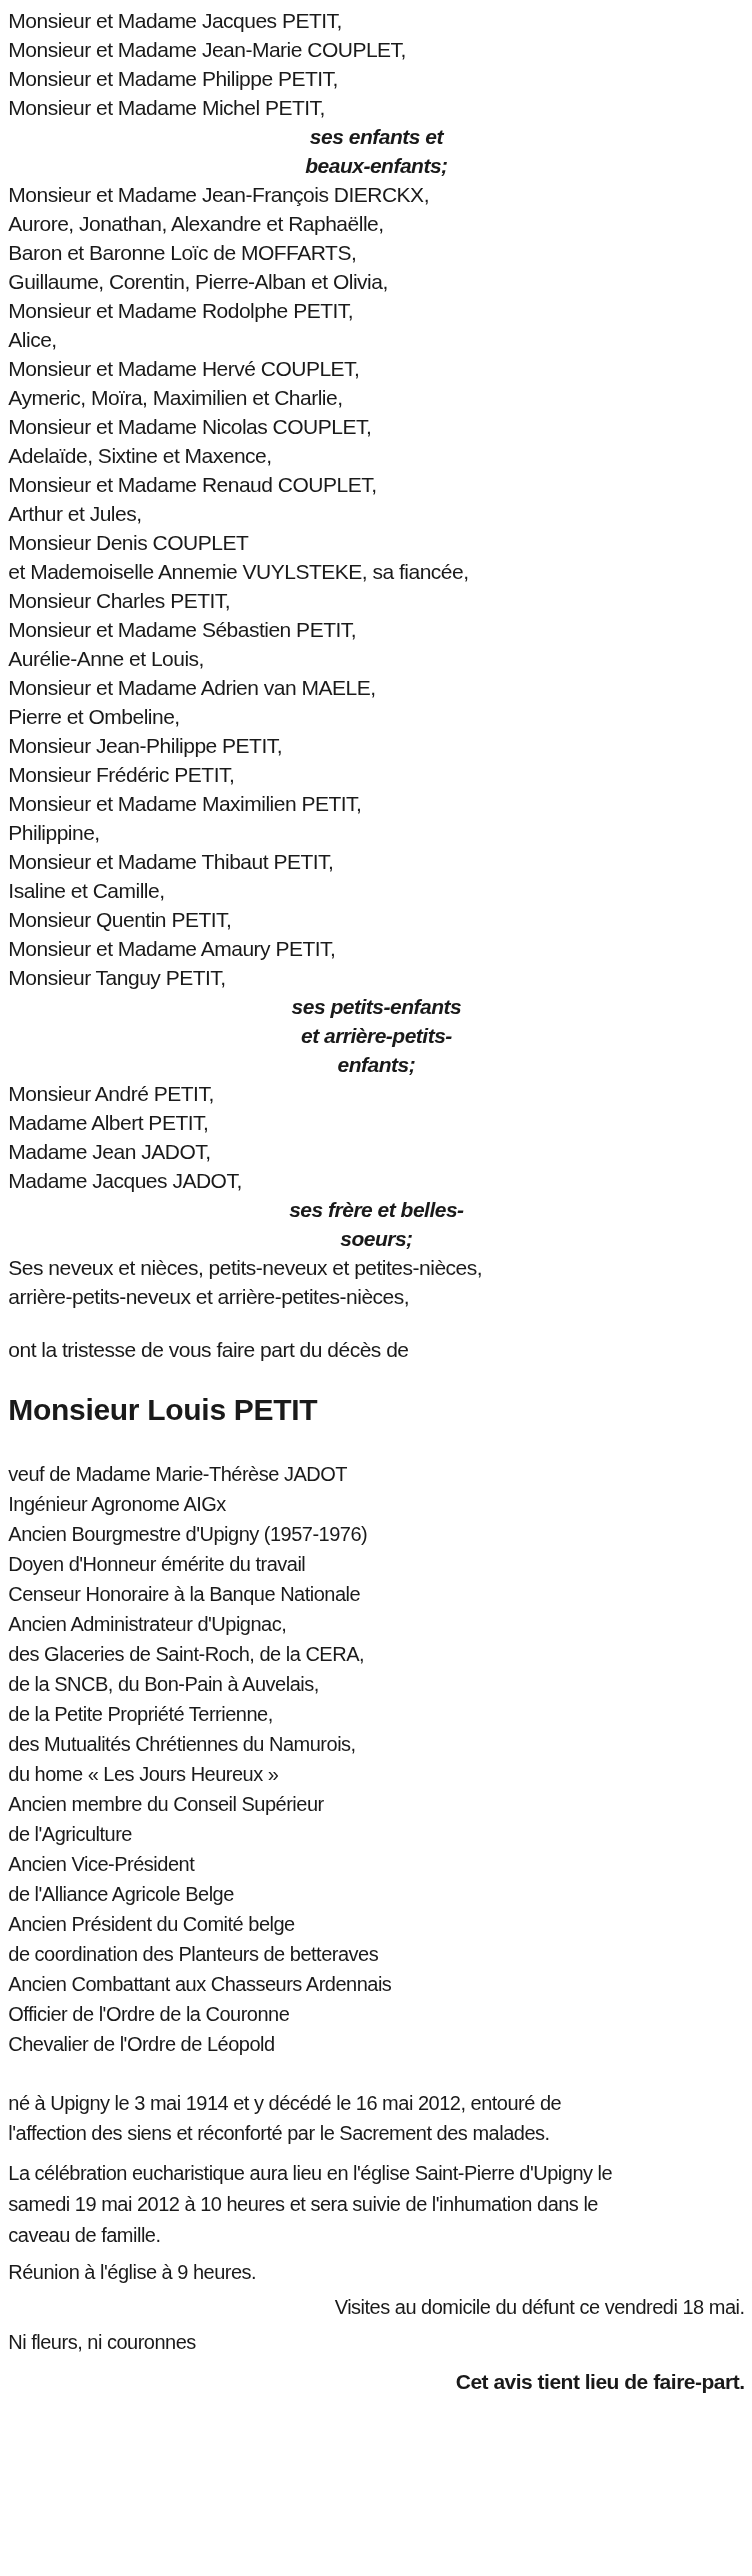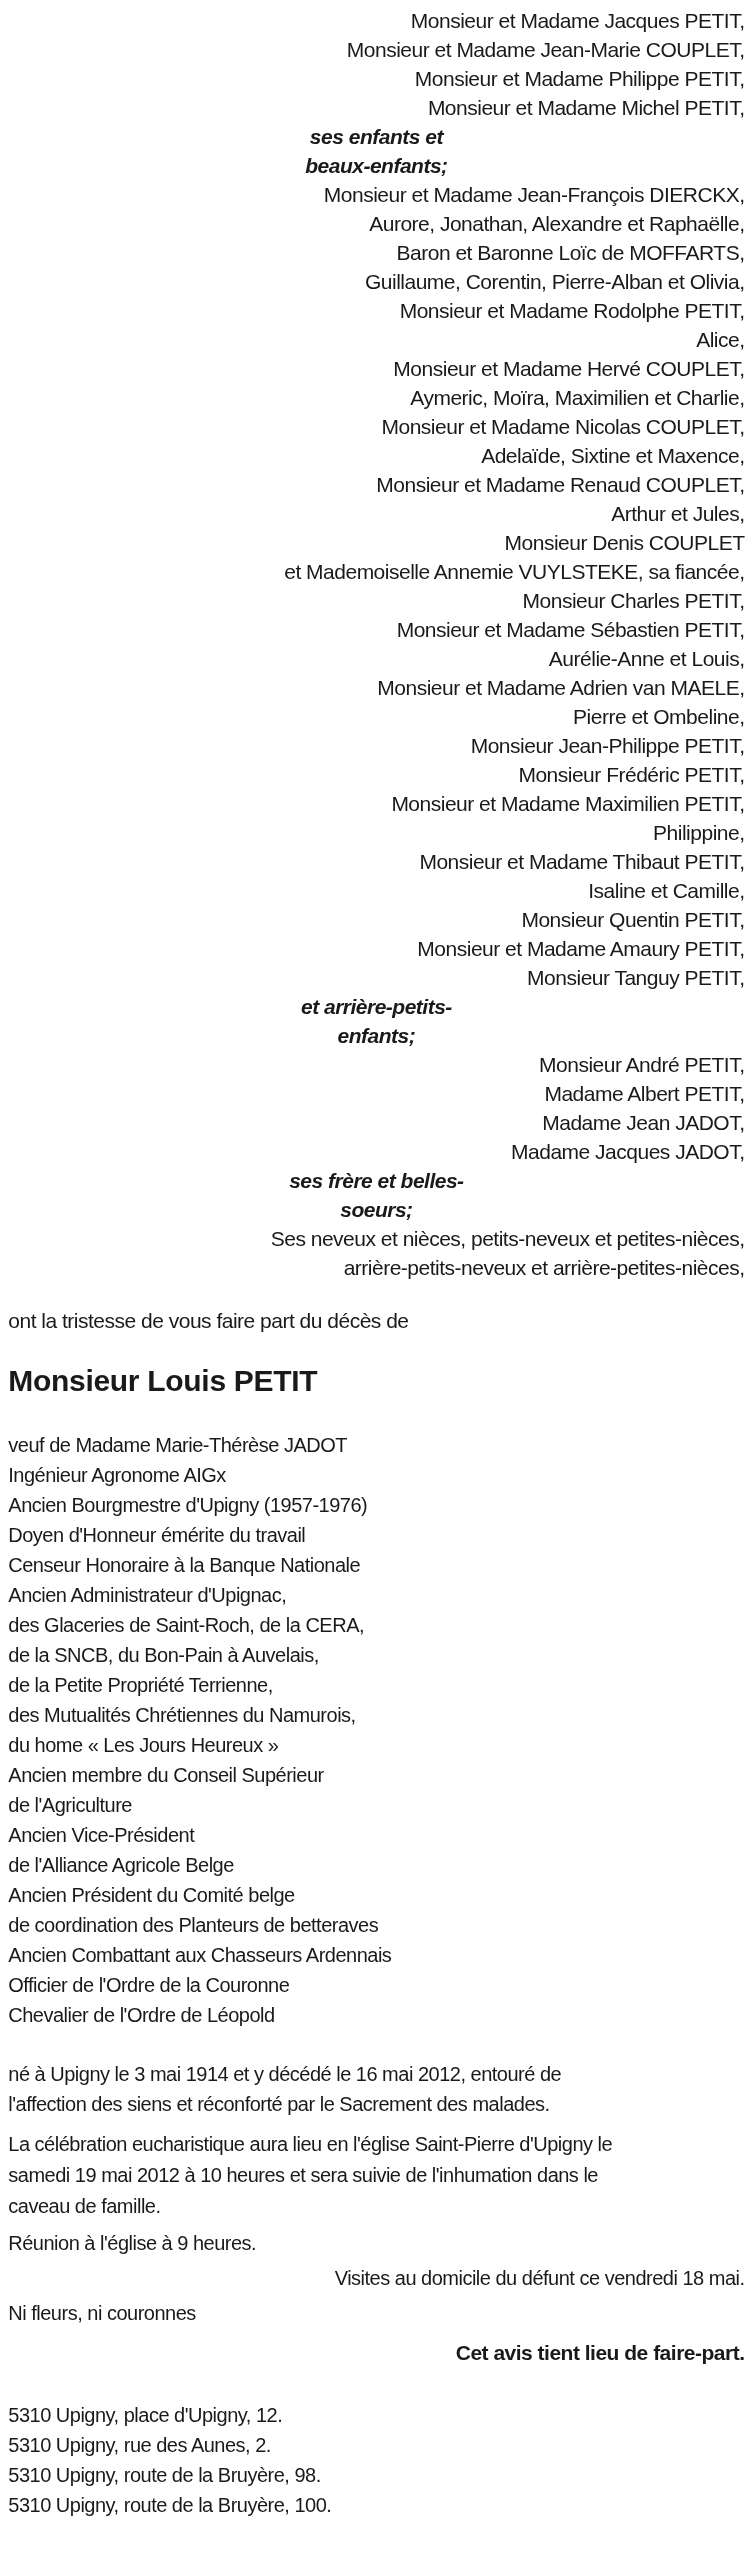--- a/index.html
+++ b/index.html
@@ -20,21 +20,20 @@
     height: 2576px;
     padding: 6px 7.5px 0 8.3px;
     background: #ffffff;
   }
   
   .flow .line {
     font-size: 21px;
     line-height: 29px;
     letter-spacing: -0.5px;
     white-space: nowrap;
-    text-align: right;
   }
   .label .line {
     text-align: center;
     font-weight: bold;
     font-style: italic;
   }
   
   .loose .line, p.loose {
     font-size: 20px;
     line-height: 30px;
@@ -118,20 +117,21 @@
         <div class="line">Monsieur Frédéric PETIT,</div>
         <div class="line">Monsieur et Madame Maximilien PETIT,</div>
         <div class="line">Philippine,</div>
         <div class="line">Monsieur et Madame Thibaut PETIT,</div>
         <div class="line">Isaline et Camille,</div>
         <div class="line">Monsieur Quentin PETIT,</div>
         <div class="line">Monsieur et Madame Amaury PETIT,</div>
         <div class="line">Monsieur Tanguy PETIT,</div>
       </div>
     <div class="lines label">
+        <div class="line">ses petits-enfants</div>
         <div class="line">et arrière-petits-</div>
         <div class="line">enfants;</div>
       </div>
 
     <div class="lines">
         <div class="line">Monsieur André PETIT,</div>
         <div class="line">Madame Albert PETIT,</div>
         <div class="line">Madame Jean JADOT,</div>
         <div class="line">Madame Jacques JADOT,</div>
       </div>
@@ -185,21 +185,15 @@
     </section>
 
   <p id="meeting" class="loose">Réunion à l'église à 9 heures.</p>
 
   <p id="visits" class="loose">Visites au domicile du défunt ce vendredi 18 mai.</p>
 
   <p id="flowers" class="loose">Ni fleurs, ni couronnes</p>
 
   <p id="notice-statement">Cet avis tient lieu de faire-part.</p>
 
-  <section id="addresses" class="lines loose">
-      <div class="line">5310 Upigny, place d'Upigny, 12.</div>
-      <div class="line">5310 Upigny, rue des Aunes, 2.</div>
-      <div class="line">5310 Upigny, route de la Bruyère, 98.</div>
-      <div class="line">5310 Upigny, route de la Bruyère, 100.</div>
-    </section>
 
 </div>
 
 
 </body></html>

